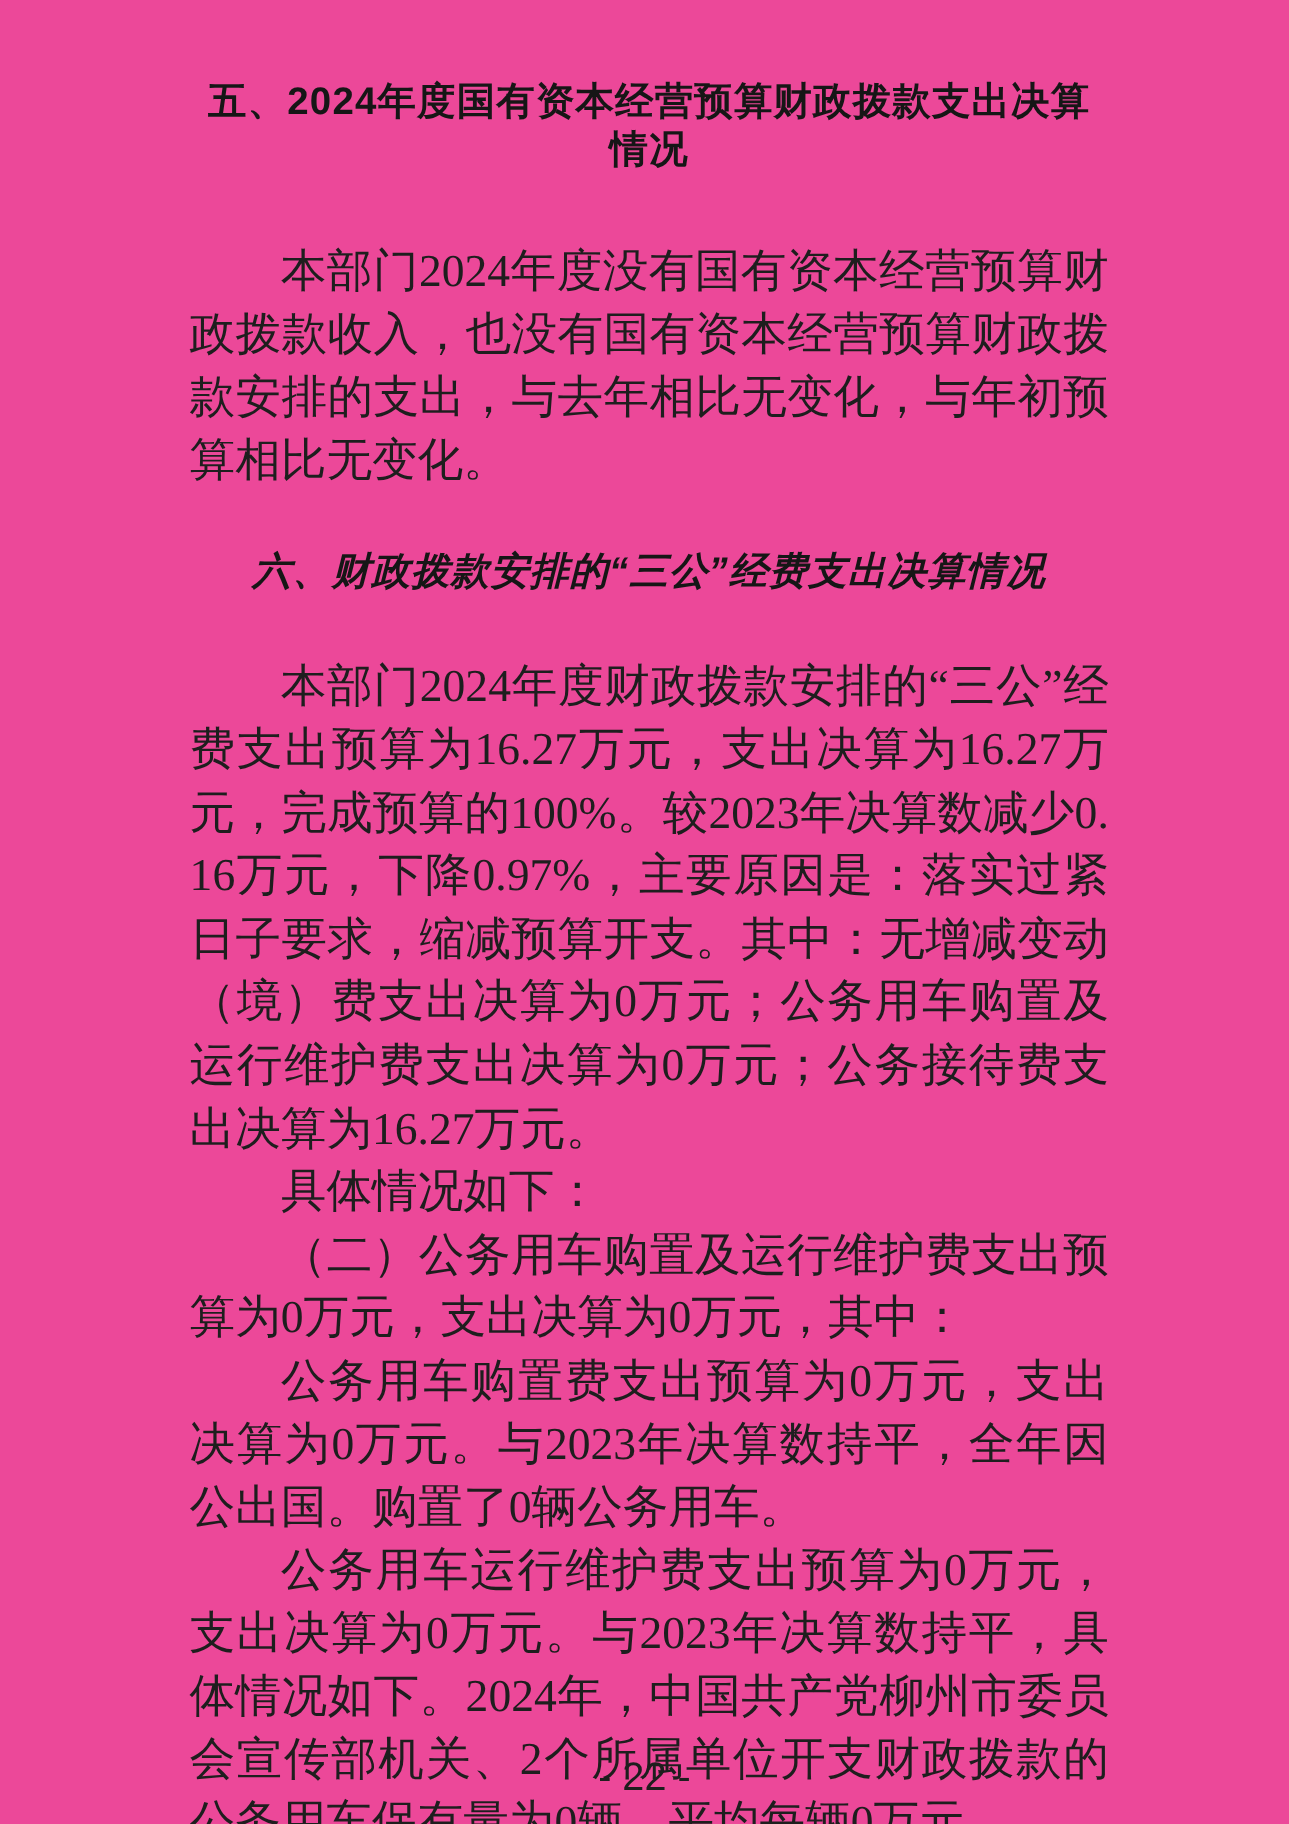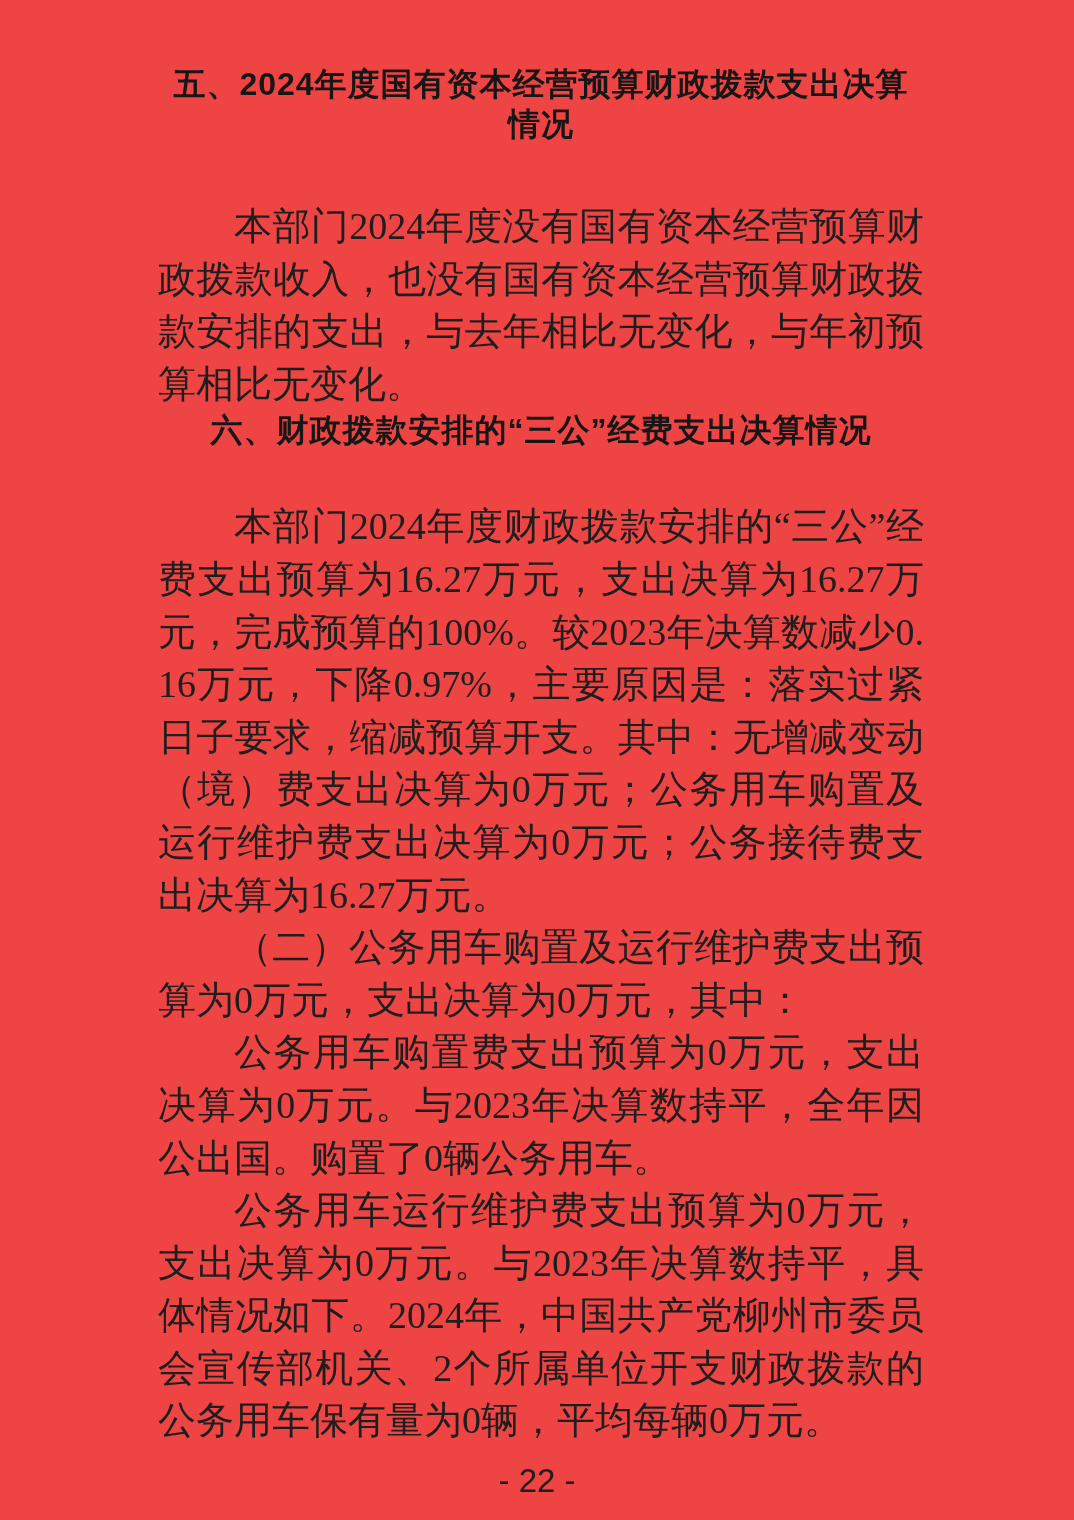--- a/index.html
+++ b/index.html
@@ -4,40 +4,42 @@
 <style>
   html, body {
     margin: 0;
     padding: 0;
     background: #ffffff;
   }
   .page {
     position: relative;
     width: 1074px;
     height: 1520px;
-    background: #ef4444;
+    background: #ec4899;
     box-sizing: border-box;
     padding: 64px 150px 0 158px;
     overflow: hidden;
   }
   .section-heading {
     margin: 0;
     font-family: "Liberation Sans", "DejaVu Sans", sans-serif;
     font-weight: bold;
     font-size: 32px;
     line-height: 40px;
     letter-spacing: 1px;
     text-align: center;
     color: #161616;
   }
   .section-heading.h1 {
     margin-bottom: 56px;
   }
   .section-heading.h2 {
+    margin-top: 46px;
     margin-bottom: 50px;
+    font-style: italic;
   }
   .body-paragraph {
     margin: 0;
     font-family: "Liberation Serif", "DejaVu Serif", serif;
     font-size: 38px;
     line-height: 52.6px;
     color: #1e1e1e;
     text-align: justify;
     text-indent: 2em;
     word-break: break-all;
@@ -59,20 +61,21 @@
 <div class="page">
 
   <h1 class="section-heading h1">五、2024年度国有资本经营预算财政拨款支出决算情况</h1>
 
   <p class="body-paragraph">本部门2024年度没有国有资本经营预算财政拨款收入，也没有国有资本经营预算财政拨款安排的支出，与去年相比无变化，与年初预算相比无变化。</p>
 
   <h1 class="section-heading h2">六、财政拨款安排的“三公”经费支出决算情况</h1>
 
   <p class="body-paragraph">本部门2024年度财政拨款安排的“三公”经费支出预算为16.27万元，支出决算为16.27万元，完成预算的100%。较2023年决算数减少0.16万元，下降0.97%，主要原因是：落实过紧日子要求，缩减预算开支。其中：无增减变动（境）费支出决算为0万元；公务用车购置及运行维护费支出决算为0万元；公务接待费支出决算为16.27万元。</p>
 
+  <p class="body-paragraph">具体情况如下：</p>
 
 
   <p class="body-paragraph">（二）公务用车购置及运行维护费支出预算为0万元，支出决算为0万元，其中：</p>
 
   <p class="body-paragraph">公务用车购置费支出预算为0万元，支出决算为0万元。与2023年决算数持平，全年因公出国。购置了0辆公务用车。</p>
 
   <p class="body-paragraph">公务用车运行维护费支出预算为0万元，支出决算为0万元。与2023年决算数持平，具体情况如下。2024年，中国共产党柳州市委员会宣传部机关、2个所属单位开支财政拨款的公务用车保有量为0辆，平均每辆0万元。</p>
 
   <div class="page-footer">- 22 -</div>
 

